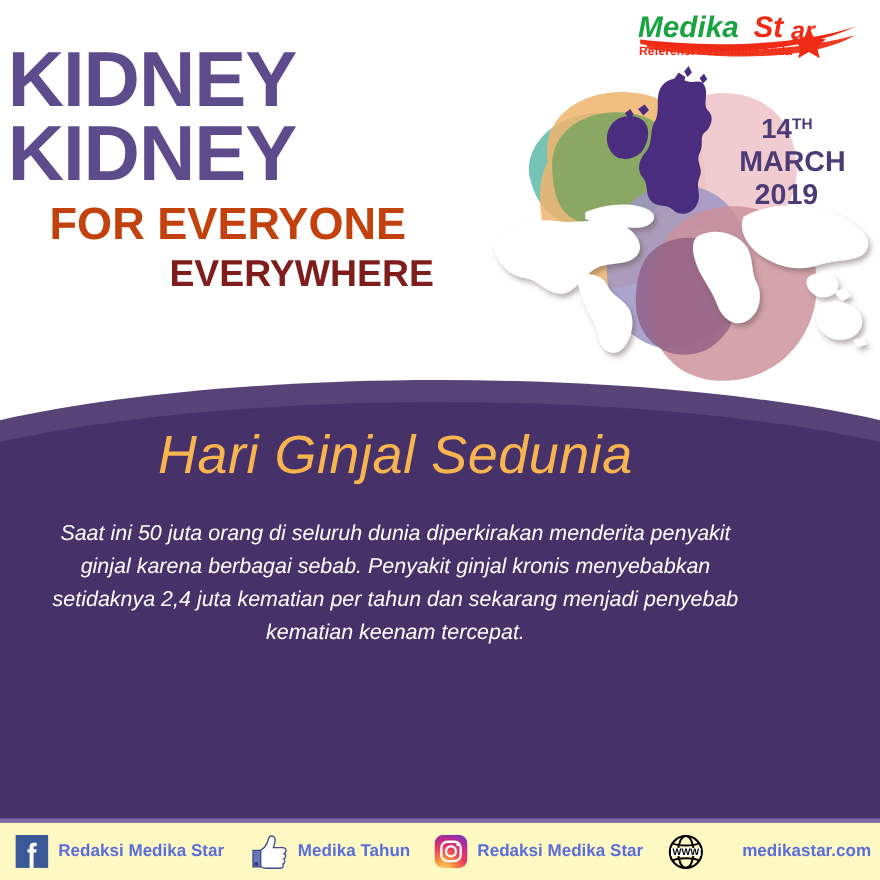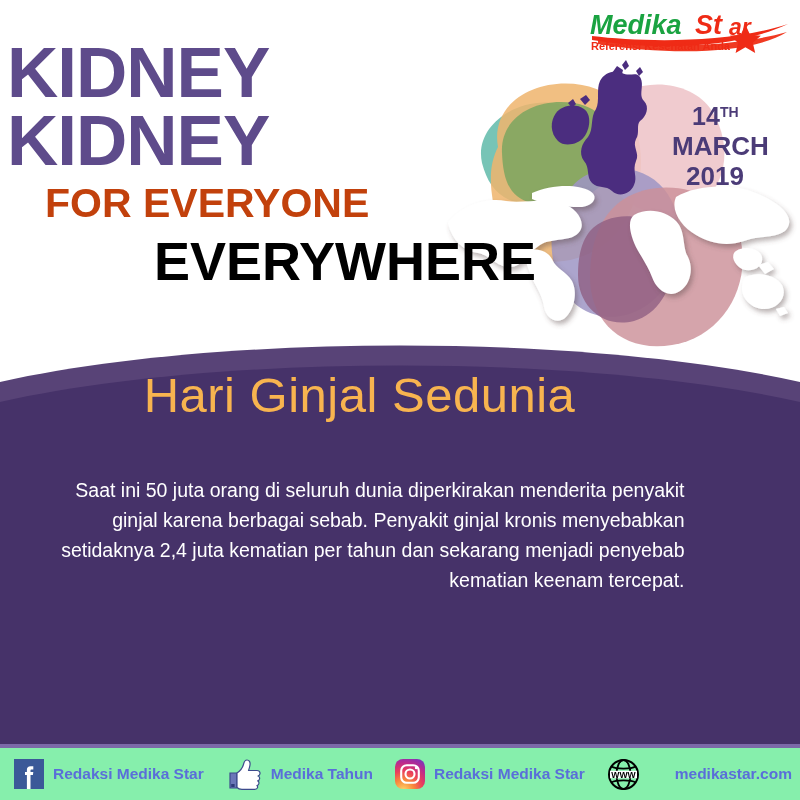--- a/index.html
+++ b/index.html
@@ -16,21 +16,21 @@
     width: 800px;
     height: 800px;
     background: #ffffff;
     overflow: hidden;
   }
 
   
   .brand-logo {
     position: absolute;
     top: 6px;
-    right: 8px;
+    right: 18px;
     width: 210px;
     height: 52px;
     z-index: 40;
     margin-left: 23px;
   }
   .brand-logo svg { display: block; width: 100%; height: 100%; }
 
   
   .headline {
     position: absolute;
@@ -54,23 +54,23 @@
     font-weight: bold;
     font-size: 41px;
     letter-spacing: 0px;
     color: #c2410c;
     margin: 6px 0 0 38px;
     white-space: nowrap;
   }
   .hl-everywhere {
     font-family: "Liberation Sans", sans-serif;
     font-weight: bold;
-    font-size: 54px;
+    font-size: 34px;
     letter-spacing: 0px;
-    color: #000000;
+    color: #7f1d1d;
     margin: 3px 0 0 147px;
     white-space: nowrap;
   }
 
   
   .globe-art {
     position: absolute;
     left: 440px;
     top: 55px;
     width: 370px;
@@ -87,62 +87,63 @@
     width: 800px;
     height: 450px;
     z-index: 25;
     overflow: hidden;
   }
   .panel-wrap svg { display: block; width: 100%; height: 100%; }
 
   .panel-content {
     position: absolute;
     left: 0;
-    top: 355px;
+    top: 374px;
     width: 719px;
     z-index: 28;
     text-align: center;
+    font-style: italic;
   }
   .panel-title {
     font-family: "Liberation Sans", sans-serif;
     font-size: 49px;
     font-weight: normal;
     color: #f8b44f;
     letter-spacing: 0.5px;
     margin: 0;
     padding-top: 12px;
   }
   .panel-para {
     font-family: "Liberation Sans", sans-serif;
     font-size: 19.5px;
     line-height: 1.54;
     color: #ffffff;
     margin: 0 auto;
     width: 650px;
   }
-  .panel-para.p1 { margin-top: 52px; text-align: right; }
+  .panel-para.p1 { margin-top: 28px; }
   .panel-para.p2 { margin-top: 27px; width: 712px; }
 
   
   .footer-rule {
     position: absolute;
     left: 0;
     top: 744px;
     width: 800px;
     height: 4px;
     background: #7c6aa8;
     z-index: 45;
   }
   .footer {
     position: absolute;
     left: 0;
     top: 748px;
     width: 800px;
     height: 52px;
-    background: #86efac;
+    background: #fef9c3;
     display: flex;
     align-items: center;
     z-index: 50;
   }
   .foot-item {
     display: flex;
     align-items: center;
   }
   .foot-item .ic { flex: 0 0 auto; display: block; }
   .foot-label {

